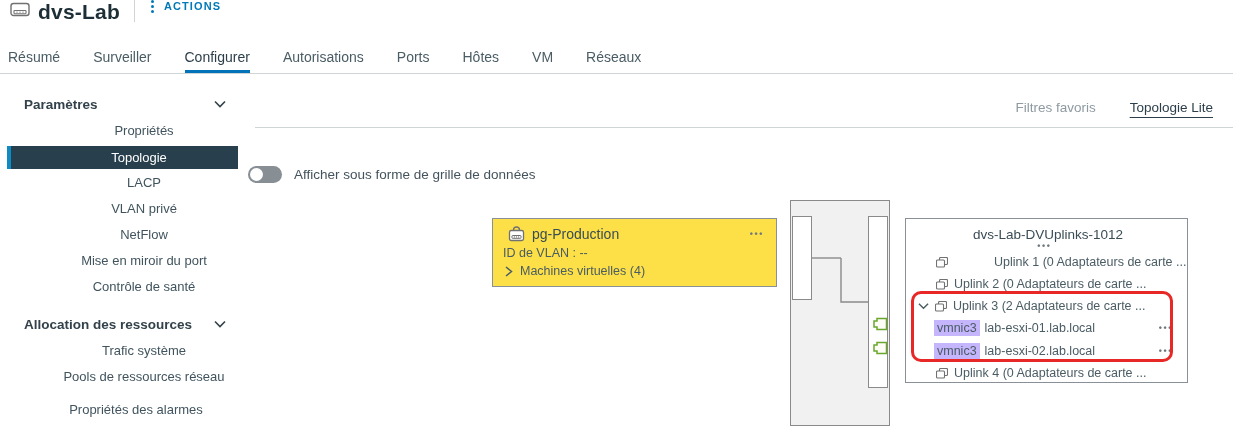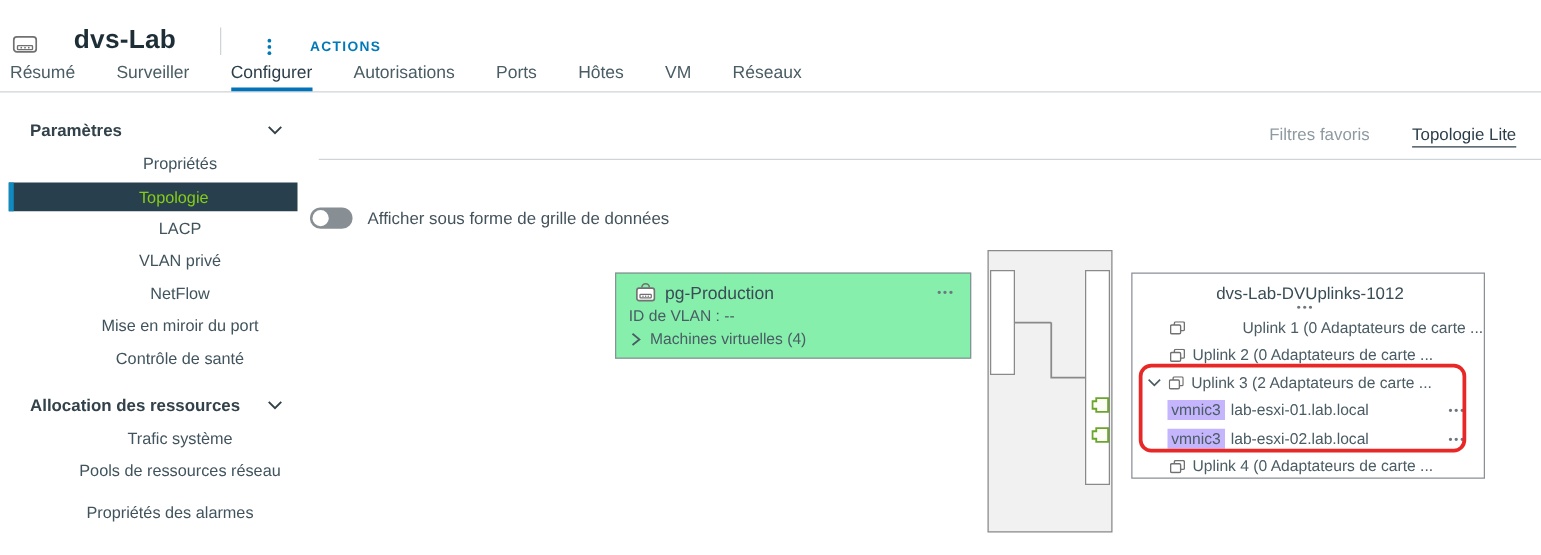--- a/index.html
+++ b/index.html
@@ -1,56 +1,56 @@
 <!DOCTYPE html>
 <html><head>
 <meta charset="utf-8">
 <style>
   * { margin:0; padding:0; box-sizing:border-box; }
   html,body { width:1233px; height:444px; background:#fff; overflow:hidden;
     font-family:"Liberation Sans", sans-serif; color:#4a5c64; }
   .page { position:relative; width:1233px; height:444px; }
 
   
-  .hdr { position:absolute; left:0; top:0; width:100%; height:44px; display:flex; align-items:flex-end;gap:21px; }
+  .hdr { position:absolute; left:0; top:0; width:100%; height:44px; display:flex; align-items:flex-start; }
   .hdr-icon { margin-left:10px; width:20px; height:18px; }
   .hdr-title { margin-left:8px; font-size:21px; font-weight:600; color:#1d2e36; letter-spacing:.2px; }
   .hdr-sep { width:1px; height:22px; background:#d0d4d6; margin-left:14px; }
   .kebab { margin-left:16px; display:flex; flex-direction:column; gap:2px; }
   .kebab i { width:3px; height:3px; border-radius:50%; background:#0079b8; display:block; }
   .actions { margin-left:10px; font-size:11px; font-weight:700; letter-spacing:1.1px; color:#0079b8; cursor:pointer; }
 
   
   .tabs { position:absolute; left:0; top:44px; width:100%; height:30px; border-bottom:1px solid #cfd4d7;
           display:flex; gap:33px; padding-left:8px; }
   .tab { font-size:14px; color:#4a5c64; line-height:27px; cursor:pointer; white-space:nowrap; }
   .tab.active { color:#2c3e49; border-bottom:3px solid #0272b9; }
 
   
   .sidebar { position:absolute; left:0; top:74px; width:248px; height:370px; }
   .side-section { height:28px; margin-top:16px; padding:0 22px 0 24px; display:flex; align-items:center;
                   justify-content:space-between; font-size:13.5px; font-weight:700; color:#33424a; cursor:pointer; }
   .side-item { height:26px; line-height:26px; padding-left:40px; font-size:13px; color:#41545e; cursor:pointer; white-space:nowrap;text-align:center; }
   .side-item.selected { height:23px; line-height:23px; margin:2px 0 1px 7px; width:231px;
-      background:#28404e; color:#84cc16; border-left:4px solid #0f8bc4; padding-left:29px; }
+      background:#28404e; color:#ffffff; border-left:4px solid #0f8bc4; padding-left:29px; }
   .side-item.top-level { padding-left:24px; height:27px; line-height:27px; margin-top:6px; }
 
   
   .view-links { position:absolute; top:100px; right:20px; display:flex; gap:34px; font-size:13.5px; }
   .link-muted { color:#8e9aa1; cursor:pointer; }
   .link-active { color:#2c3e49; cursor:pointer; text-decoration:underline; text-underline-offset:5px; }
   .main-divider { position:absolute; left:255px; top:127px; width:978px; height:1px; background:#cfd4d7; }
 
   .toggle-row { position:absolute; left:248px; top:166px; display:flex; align-items:center; gap:12px; }
   .toggle { width:34px; height:17px; border-radius:9px; background:#878e94; position:relative; cursor:pointer; }
   .toggle .knob { position:absolute; left:2px; top:2px; width:13px; height:13px; border-radius:50%; background:#fff; }
   .toggle-label { font-size:13.5px; color:#44535c; }
 
   
-  .pg-box { position:absolute; left:492px; top:218px; width:285px; height:69px; background:#86efac;
+  .pg-box { position:absolute; left:492px; top:218px; width:285px; height:69px; background:#fde047;
             border:1px solid #8a9097; }
   .pg-head { display:flex; align-items:center; padding:7px 12px 0 15px; }
   .pg-title { margin-left:7px; font-size:14px; color:#3a4c55; flex:1; }
   .pg-row { padding:4px 0 0 10px; font-size:12.5px; color:#4a5c64; display:flex; align-items:center; }
 
   .dots { font-size:9px; font-weight:700; letter-spacing:1.6px; color:#6d767c; cursor:pointer; line-height:8px; }
 
   
   .switch { position:absolute; left:790px; top:200px; width:100px; height:226px; background:#f1f1f1;
             border:1.5px solid #8a8a8a; }

